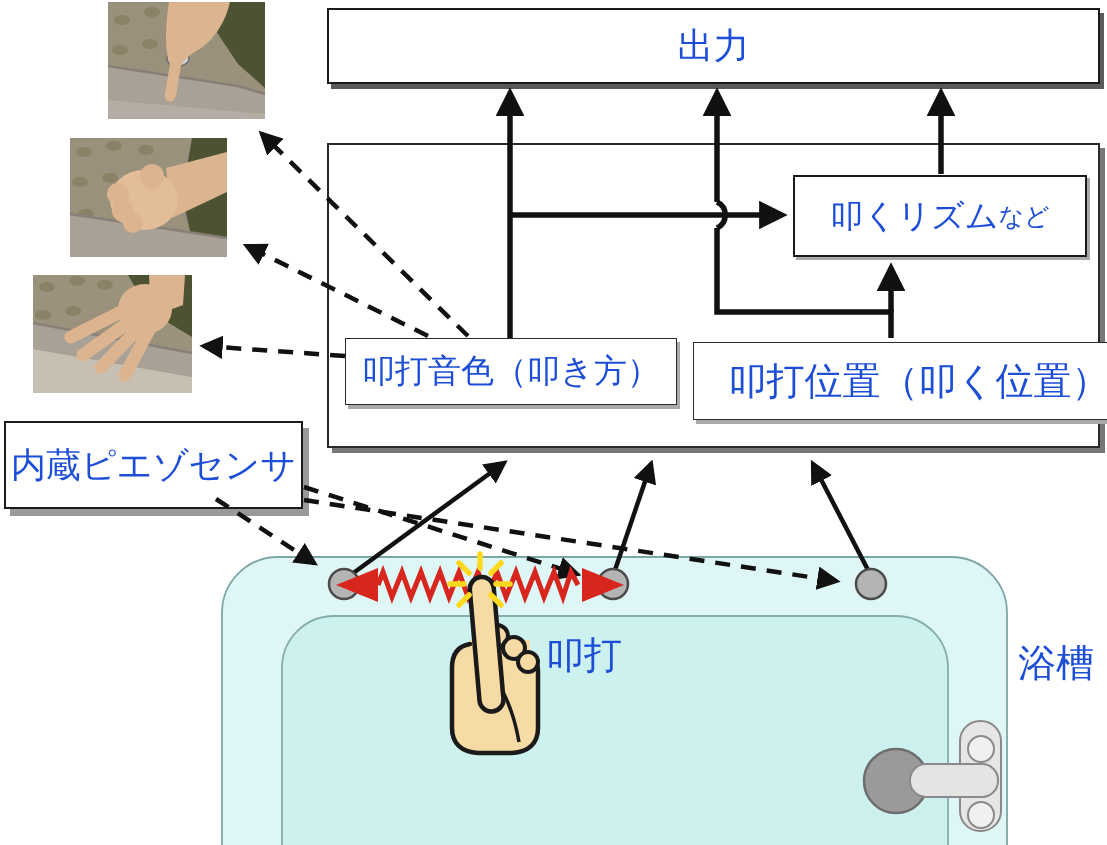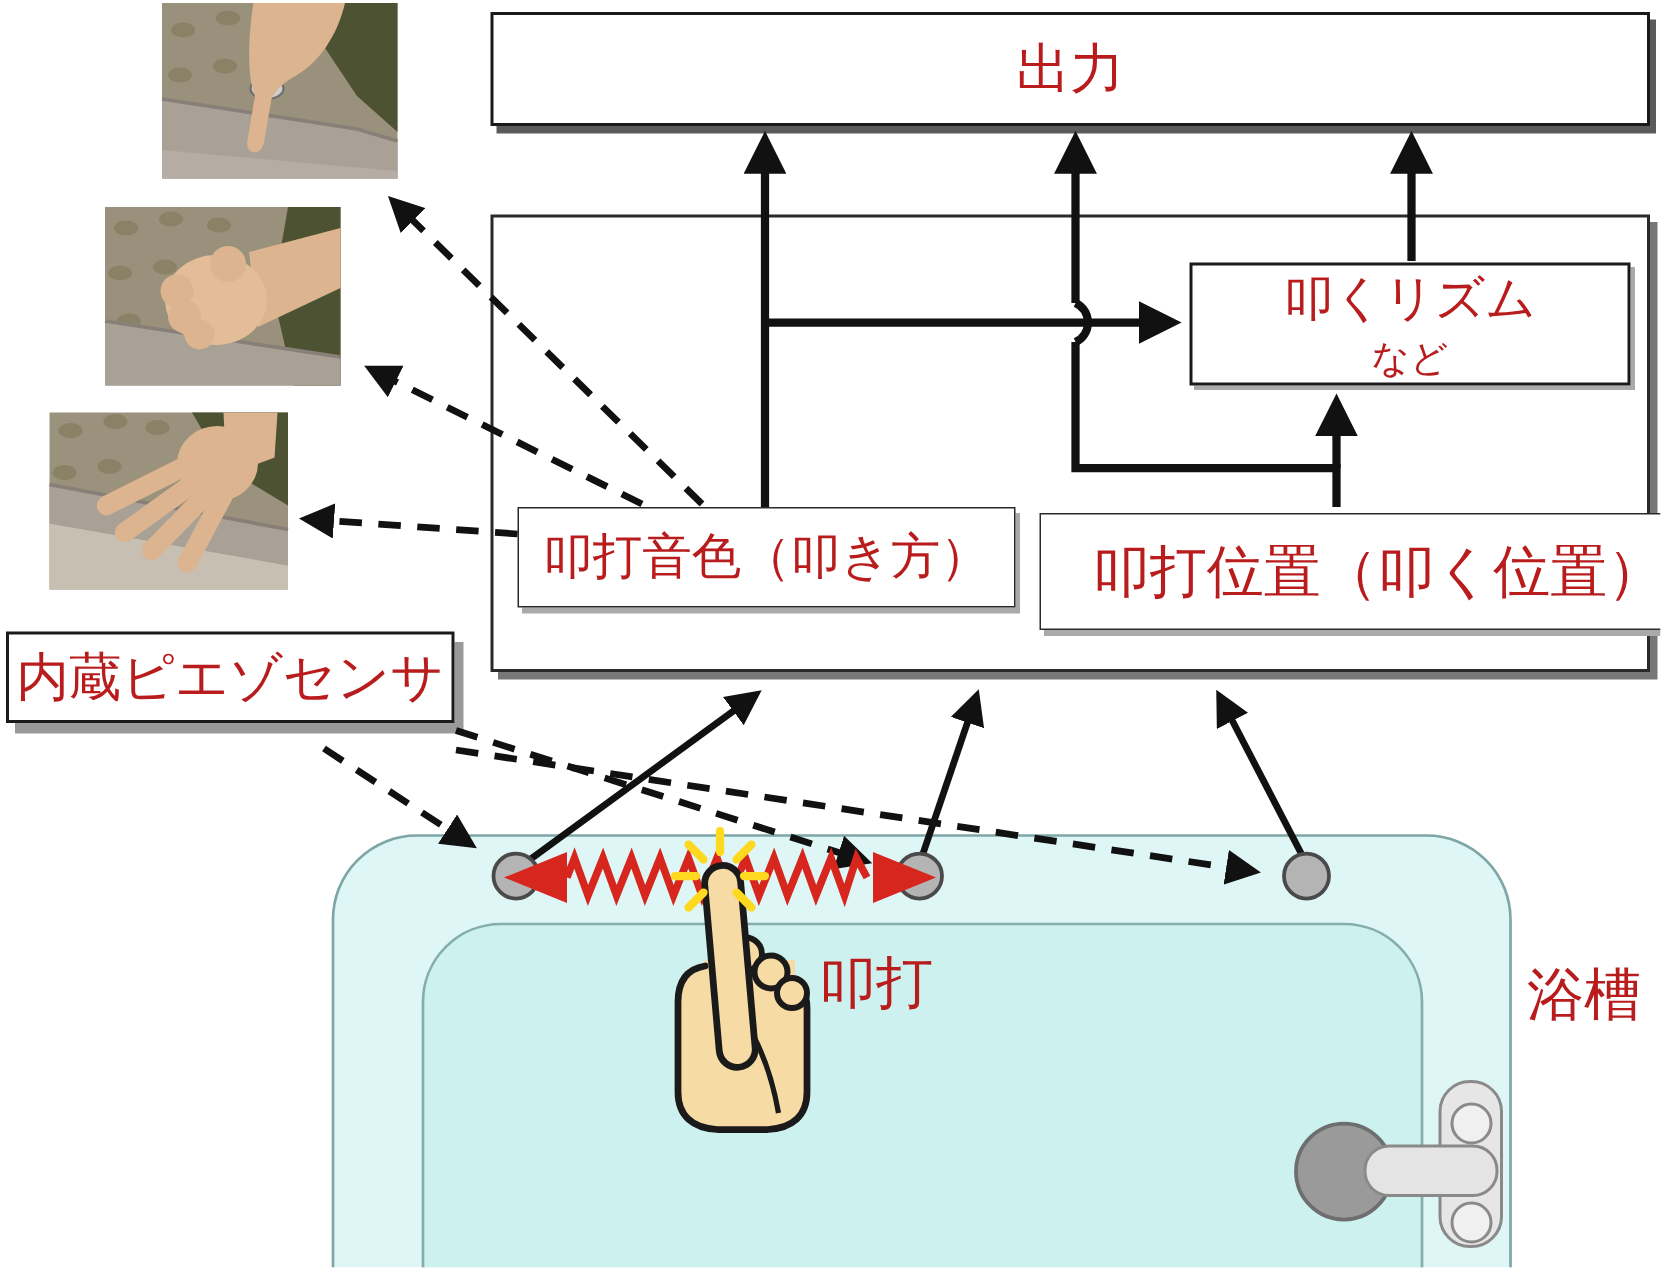--- a/index.html
+++ b/index.html
@@ -1,28 +1,28 @@
 <!DOCTYPE html>
 <html><head>
 <meta charset="utf-8">
 <style>
   html,body{margin:0;padding:0;background:#fff;}
   .stage{position:relative;width:1107px;height:845px;background:#fff;overflow:hidden;
-         font-family:"DejaVu Sans","Liberation Sans",sans-serif;color:#b91c1c;}
+         font-family:"DejaVu Sans","Liberation Sans",sans-serif;color:#1d4ed8;}
   .stage svg{position:absolute;left:0;top:0;pointer-events:none;}
   .under{z-index:0;}
   .over{z-index:2;}
   .box{position:absolute;z-index:1;background:#fff;display:flex;align-items:center;justify-content:center;box-sizing:border-box;}
   .output-box{left:327px;top:8px;width:773px;height:76px;border:2.5px solid #1a1a1a;box-shadow:4px 5px 0 #5a5a5a;font-size:36px;}
   .container-box{left:327px;top:143px;width:773px;height:305px;border:2px solid #2a2a2a;box-shadow:5px 5px 0 #777;}
-  .rhythm-box{left:793px;top:175px;width:294px;height:82px;border:2.5px solid #1a1a1a;box-shadow:3px 3px 0 #aaa;font-size:33px;flex-direction:column;}
+  .rhythm-box{left:793px;top:175px;width:294px;height:82px;border:2.5px solid #1a1a1a;box-shadow:3px 3px 0 #aaa;font-size:33px;}
   .rhythm-box .suffix{font-size:25px;}
   .timbre-box{left:345px;top:338px;width:332px;height:67px;border:1.8px solid #2a2a2a;box-shadow:3px 4px 0 #aaa;font-size:33px;}
   .position-box{left:693px;top:342px;width:452px;height:78px;border:1.8px solid #2a2a2a;box-shadow:3px 4px 0 #aaa;font-size:38px;}
-  .piezo-box{left:4px;top:421px;width:299px;height:61px;border:2.5px solid #1a1a1a;box-shadow:6px 7px 0 #999;font-size:35px;}
+  .piezo-box{left:4px;top:421px;width:299px;height:88px;border:2.5px solid #1a1a1a;box-shadow:6px 7px 0 #999;font-size:35px;}
   .free-label{position:absolute;z-index:3;font-size:38px;white-space:nowrap;}
   .tap-label{left:546px;top:630px;}
   .tub-label{left:1018px;top:638px;}
 </style>
 </head>
 <body>
 
 <div class="stage">
 
   <svg class="under" width="1107" height="845" viewBox="0 0 1107 845">

